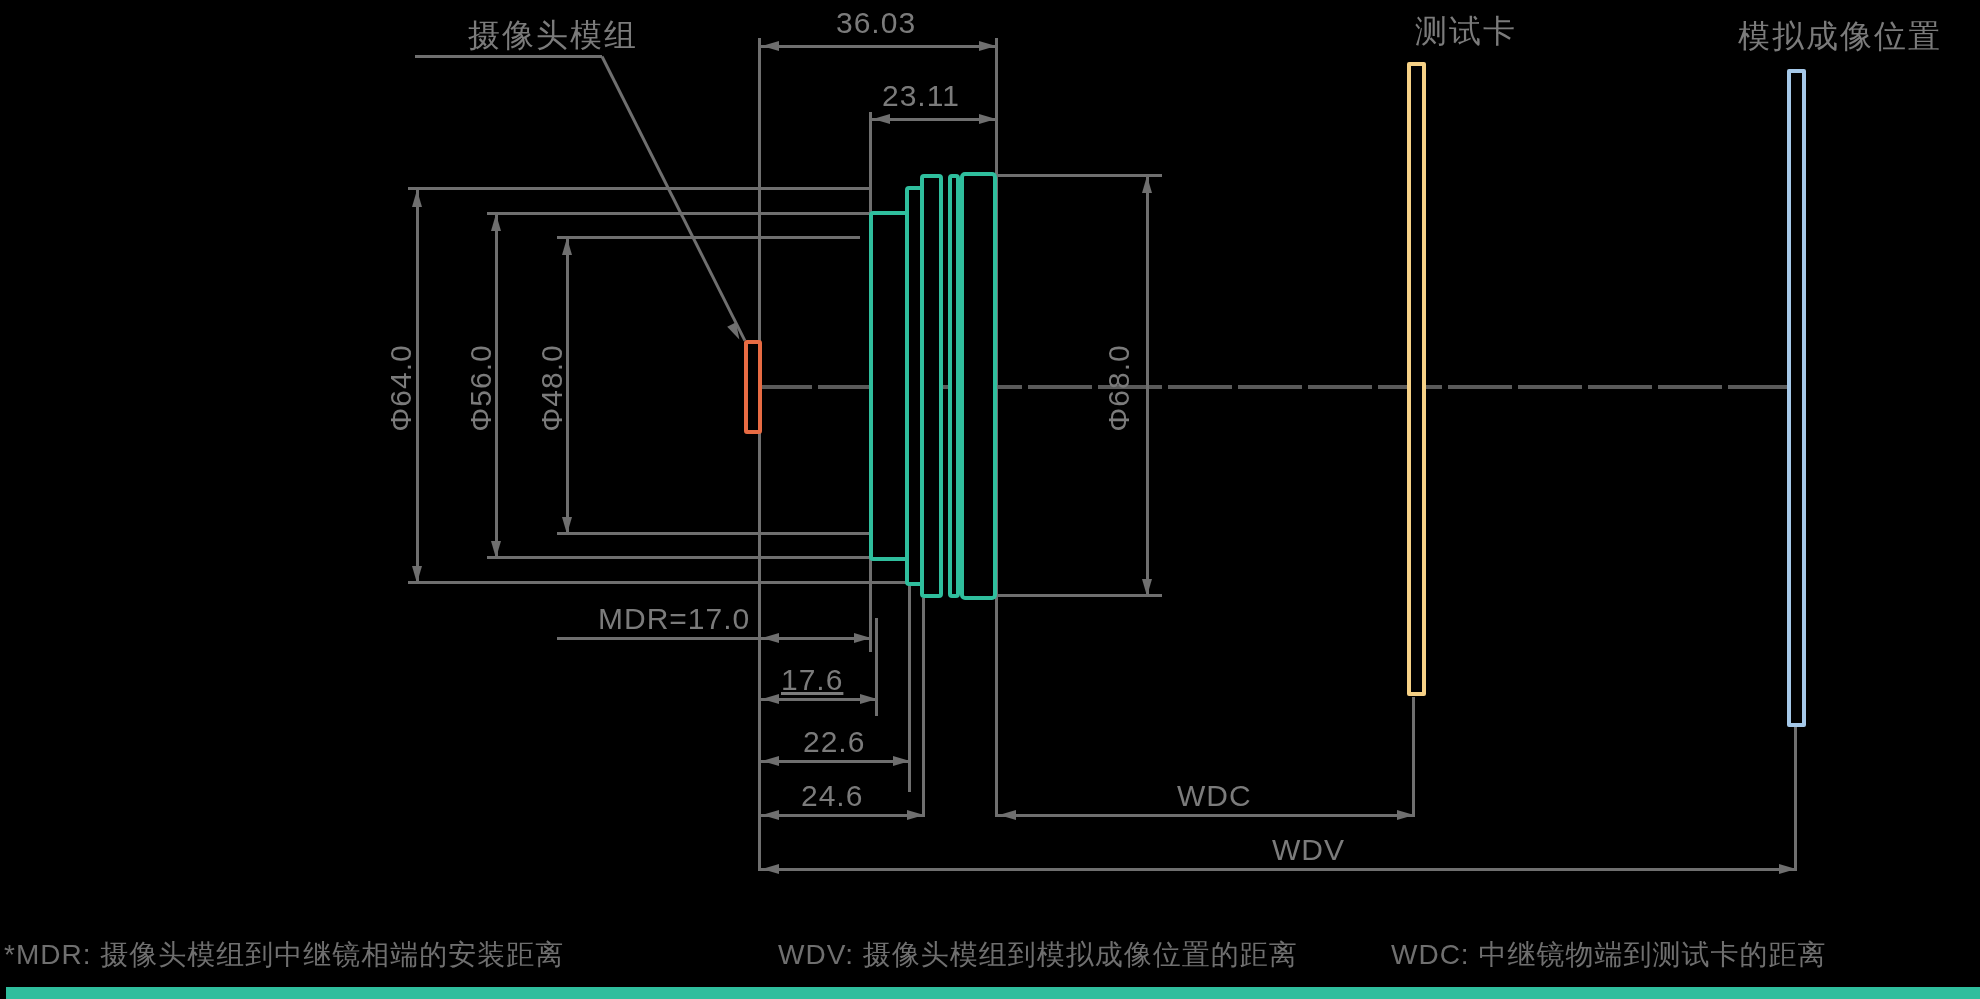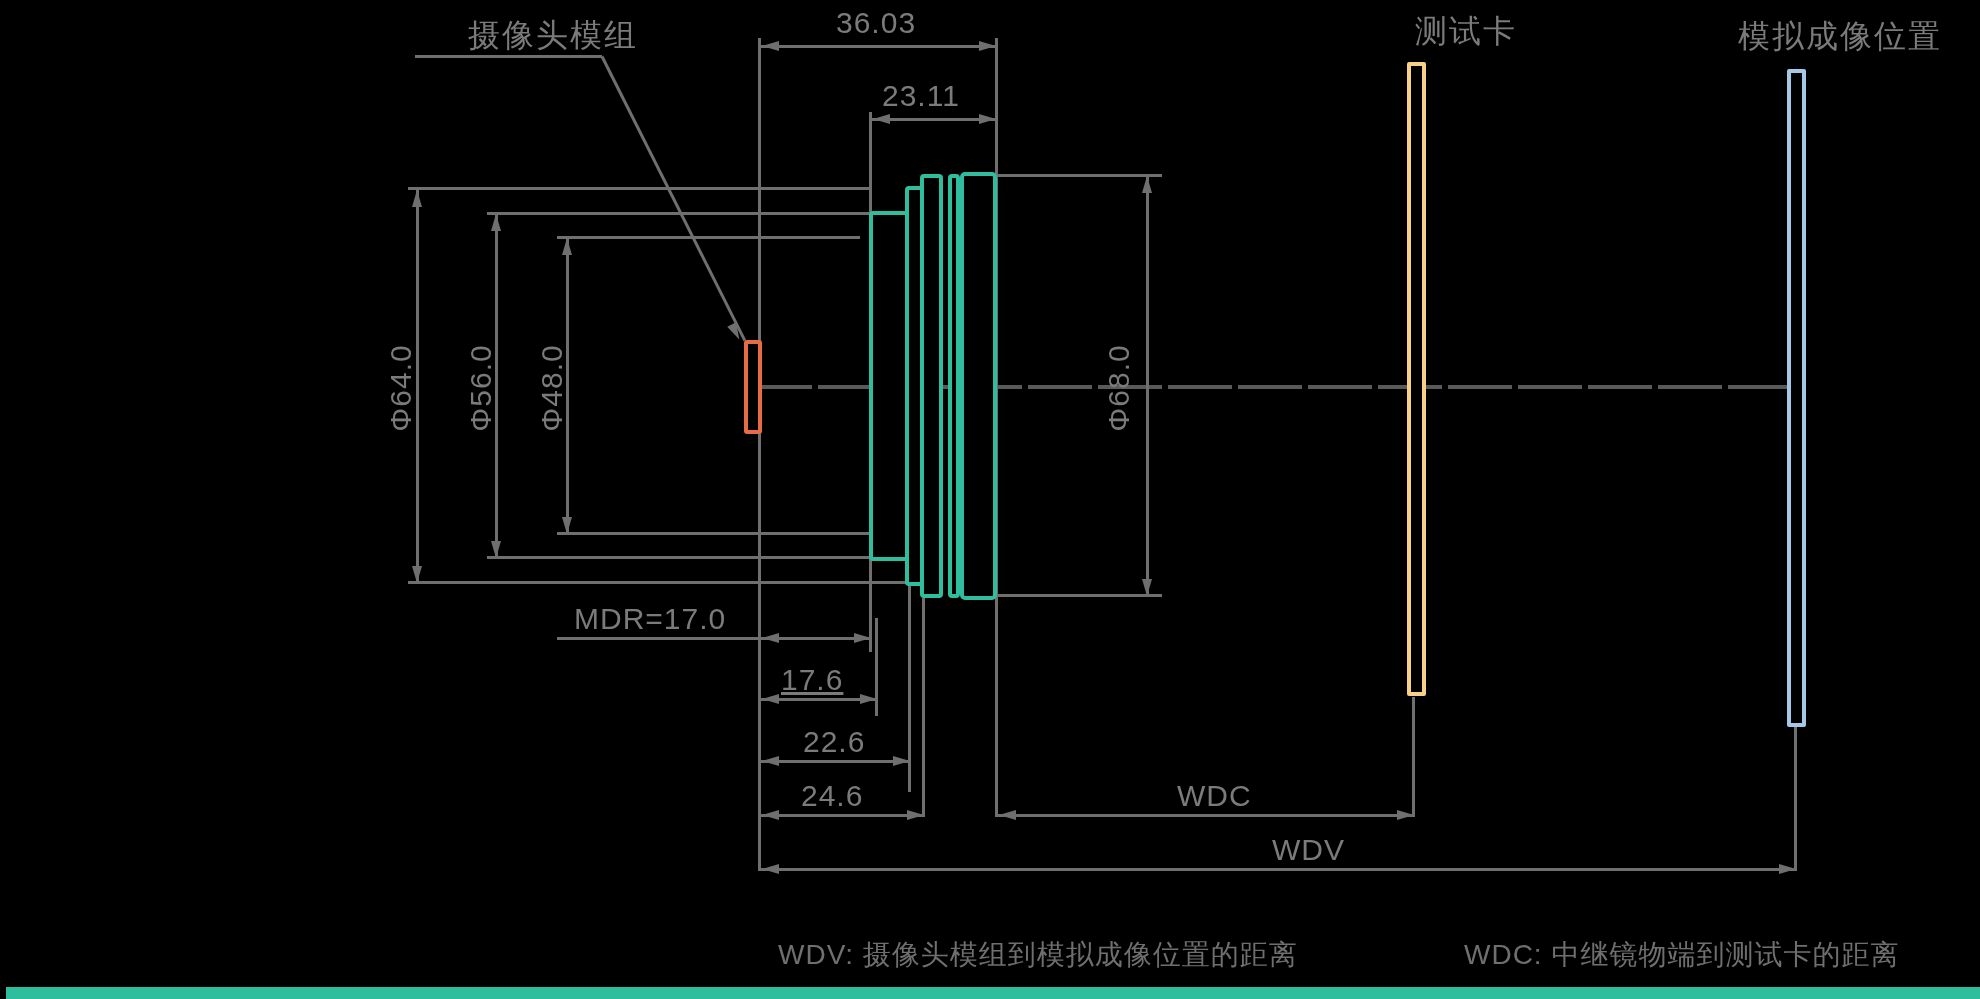--- a/index.html
+++ b/index.html
@@ -78,21 +78,21 @@
   <div class="vtext" style="left:482px;top:371px;">Φ48.0</div>
 
   <div class="vline" style="left:1146px;top:175px;height:421px;"></div>
   <div class="arrow up" style="left:1142px;top:176px;"></div>
   <div class="arrow down" style="left:1142px;top:579px;"></div>
   <div class="vtext" style="left:1049px;top:371px;">Φ68.0</div>
 
   <div class="hline" style="left:557px;top:637px;width:314px;"></div>
   <div class="arrow left" style="left:762px;top:633px;"></div>
   <div class="arrow right" style="left:854px;top:633px;"></div>
-  <div class="dimtext" style="left:574px;top:602px;">MDR=17.0</div>
+  <div class="dimtext" style="left:598px;top:602px;">MDR=17.0</div>
 
   <div class="hline" style="left:760px;top:698px;width:117px;"></div>
   <div class="arrow left" style="left:762px;top:694px;"></div>
   <div class="arrow right" style="left:860px;top:694px;"></div>
   <div class="dimtext" style="left:781px;top:663px;text-decoration:underline;">17.6</div>
 
   <div class="hline" style="left:760px;top:760px;width:150px;"></div>
   <div class="arrow left" style="left:762px;top:756px;"></div>
   <div class="arrow right" style="left:893px;top:756px;"></div>
   <div class="dimtext" style="left:803px;top:725px;">22.6</div>
@@ -124,18 +124,19 @@
   <div class="lens-sec" style="left:920px;top:174px;width:23px;height:424px;"></div>
   <div class="lens-sec" style="left:948px;top:174px;width:12px;height:424px;"></div>
   <div class="lens-sec" style="left:960px;top:172px;width:37px;height:428px;border-radius:5px;"></div>
 
   <div class="label" style="left:1371px;top:10px;">测试卡</div>
   <div class="lens-sec" style="left:1407px;top:62px;width:19px;height:634px;border-color:var(--yellow);border-radius:2px;"></div>
 
   <div class="label" style="left:1694px;top:15px;">模拟成像位置</div>
   <div class="lens-sec" style="left:1787px;top:69px;width:19px;height:658px;border-color:var(--blue);border-radius:2px;"></div>
 
+  <div class="note" style="left:4px;">*MDR: 摄像头模组到中继镜相端的安装距离</div>
   <div class="note" style="left:778px;">WDV: 摄像头模组到模拟成像位置的距离</div>
-  <div class="note" style="left:1464px;">WDC: 中继镜物端到测试卡的距离</div>
+  <div class="note" style="left:1391px;">WDC: 中继镜物端到测试卡的距离</div>
 
   <div class="bar" style="left:6px;top:987px;width:1974px;height:12px;"></div>
 
 </div>
 
 </body></html>

